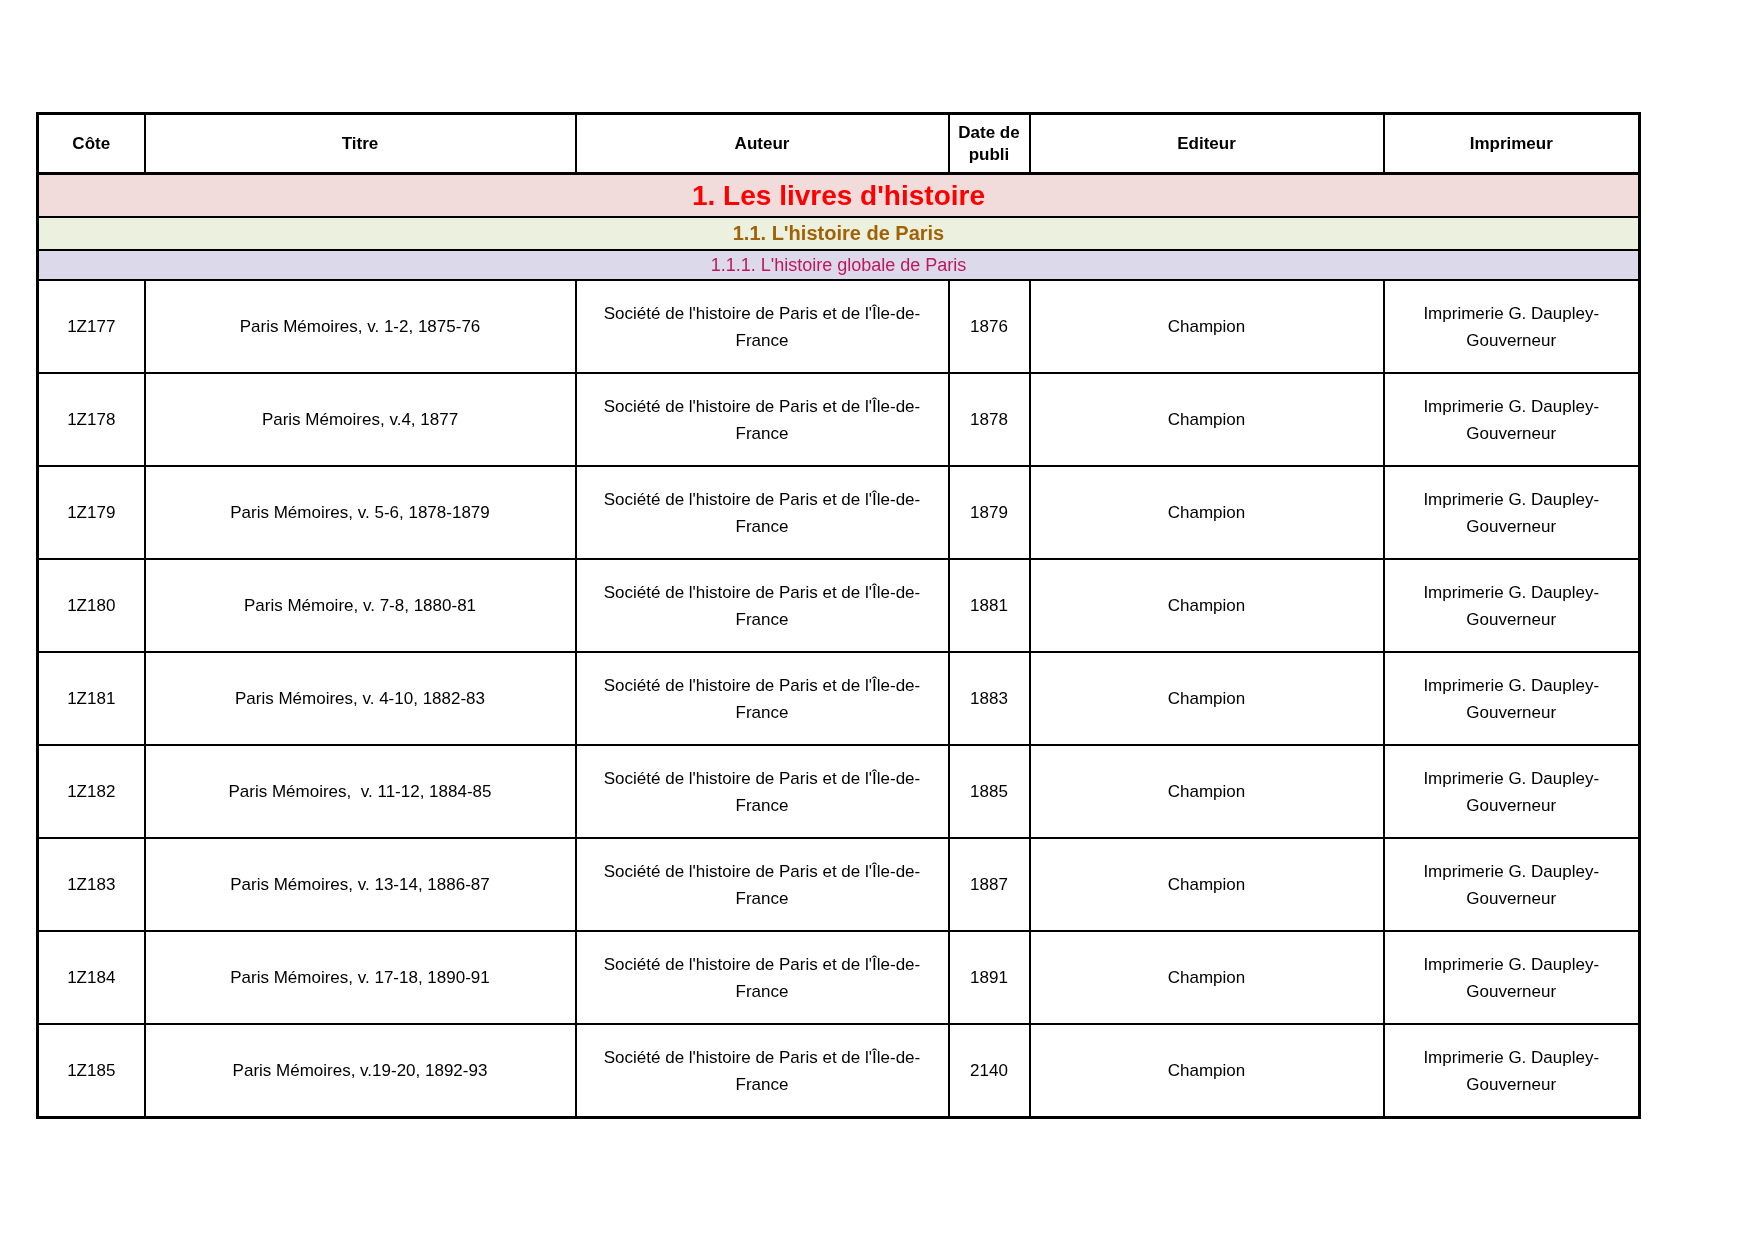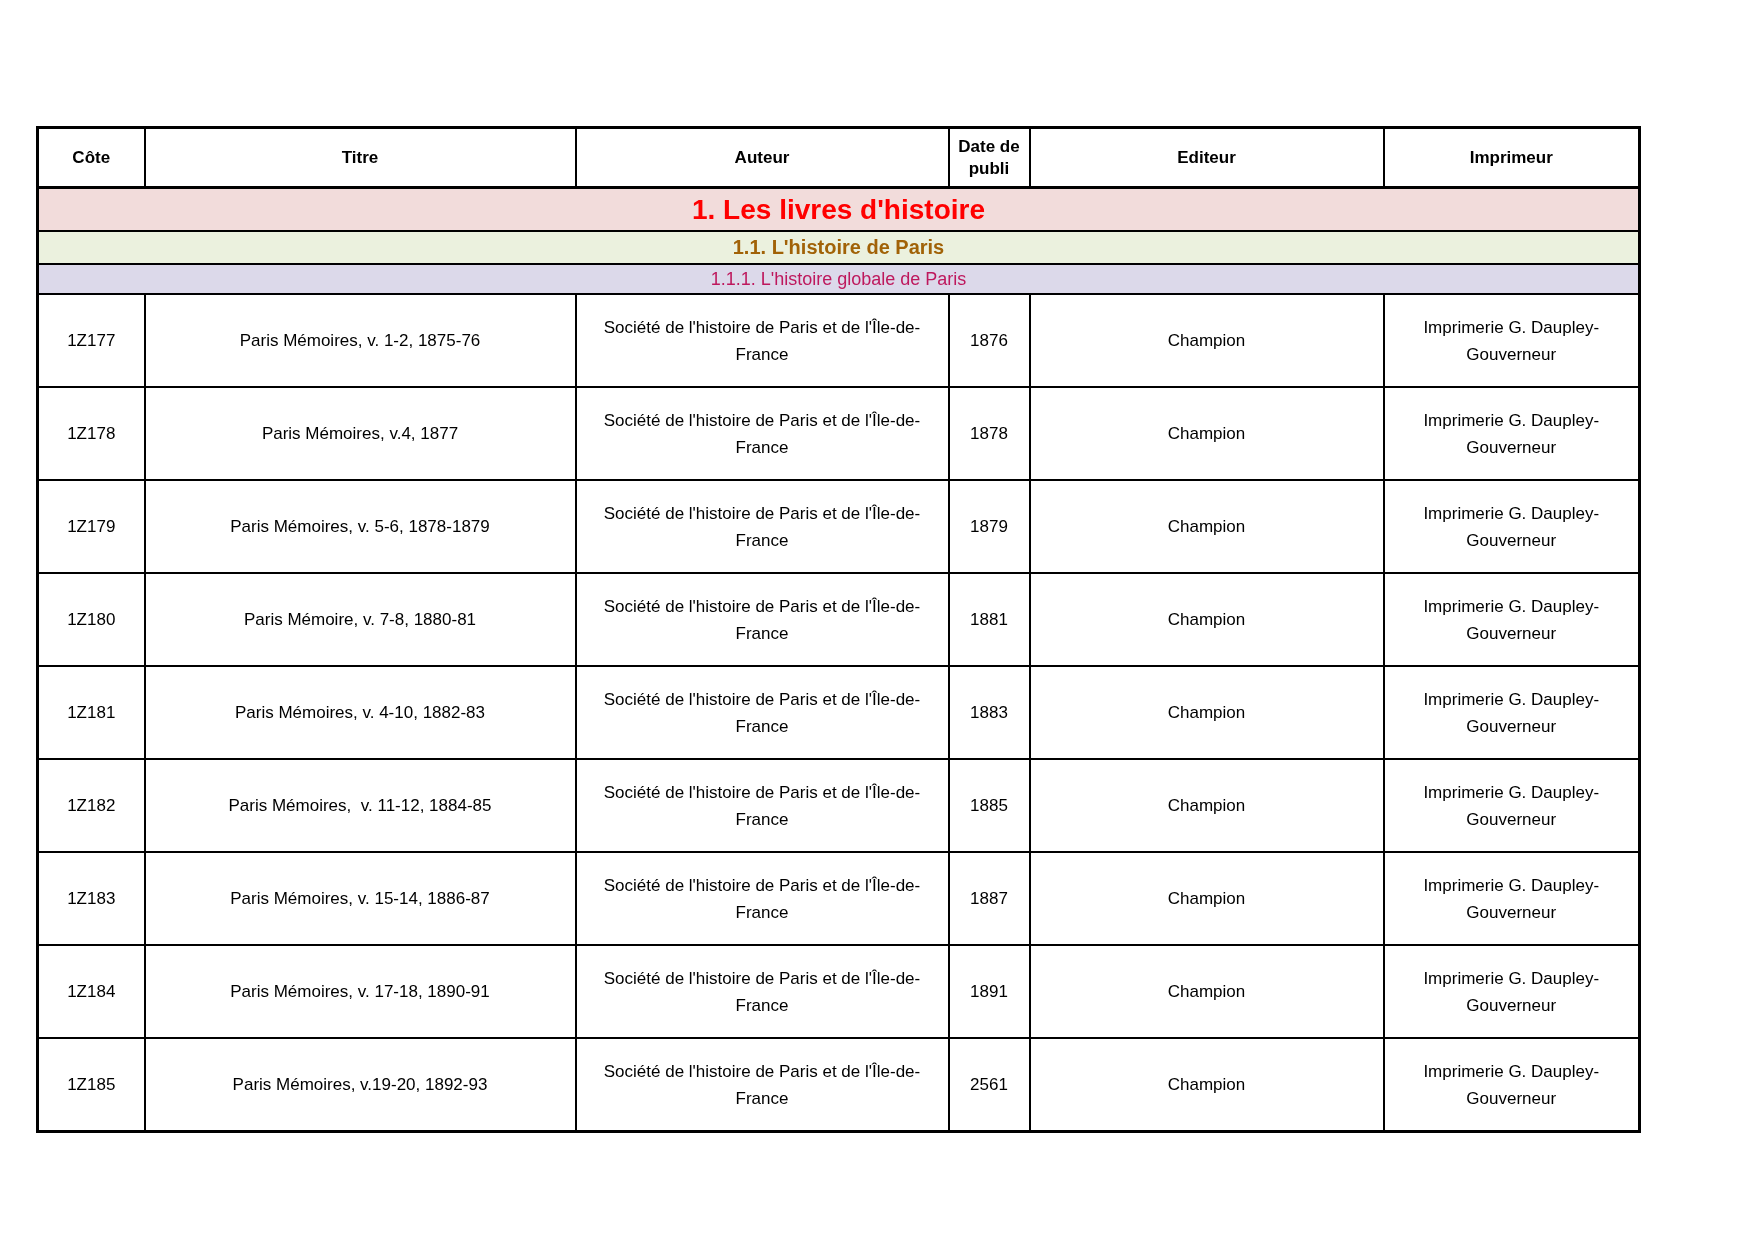--- a/index.html
+++ b/index.html
@@ -14,21 +14,21 @@
   .page {
     position: relative;
     width: 1753px;
     height: 1240px;
     background: #ffffff;
     overflow: hidden;
   }
   table.catalog {
     position: absolute;
     left: 36px;
-    top: 126px;
+    top: 112px;
     border-collapse: collapse;
     table-layout: fixed;
     width: 1602px;
     border: 3px solid #000000;
   }
   table.catalog th,
   table.catalog td {
     border: 2px solid #000000;
     text-align: center;
     vertical-align: middle;
@@ -158,37 +158,37 @@
       <tr class="data-row">
         <td>1Z182</td>
         <td>Paris Mémoires,  v. 11-12, 1884-85</td>
         <td>Société de l'histoire de Paris et de l'Île-de-France</td>
         <td>1885</td>
         <td>Champion</td>
         <td>Imprimerie G. Daupley-Gouverneur</td>
       </tr>
       <tr class="data-row">
         <td>1Z183</td>
-        <td>Paris Mémoires, v. 15-14, 1886-87</td>
+        <td>Paris Mémoires, v. 13-14, 1886-87</td>
         <td>Société de l'histoire de Paris et de l'Île-de-France</td>
         <td>1887</td>
         <td>Champion</td>
         <td>Imprimerie G. Daupley-Gouverneur</td>
       </tr>
       <tr class="data-row">
         <td>1Z184</td>
         <td>Paris Mémoires, v. 17-18, 1890-91</td>
         <td>Société de l'histoire de Paris et de l'Île-de-France</td>
         <td>1891</td>
         <td>Champion</td>
         <td>Imprimerie G. Daupley-Gouverneur</td>
       </tr>
       <tr class="data-row">
         <td>1Z185</td>
         <td>Paris Mémoires, v.19-20, 1892-93</td>
         <td>Société de l'histoire de Paris et de l'Île-de-France</td>
-        <td>2561</td>
+        <td>2140</td>
         <td>Champion</td>
         <td>Imprimerie G. Daupley-Gouverneur</td>
       </tr>
     </tbody>
   </table>
 </div>
 
 </body></html>

